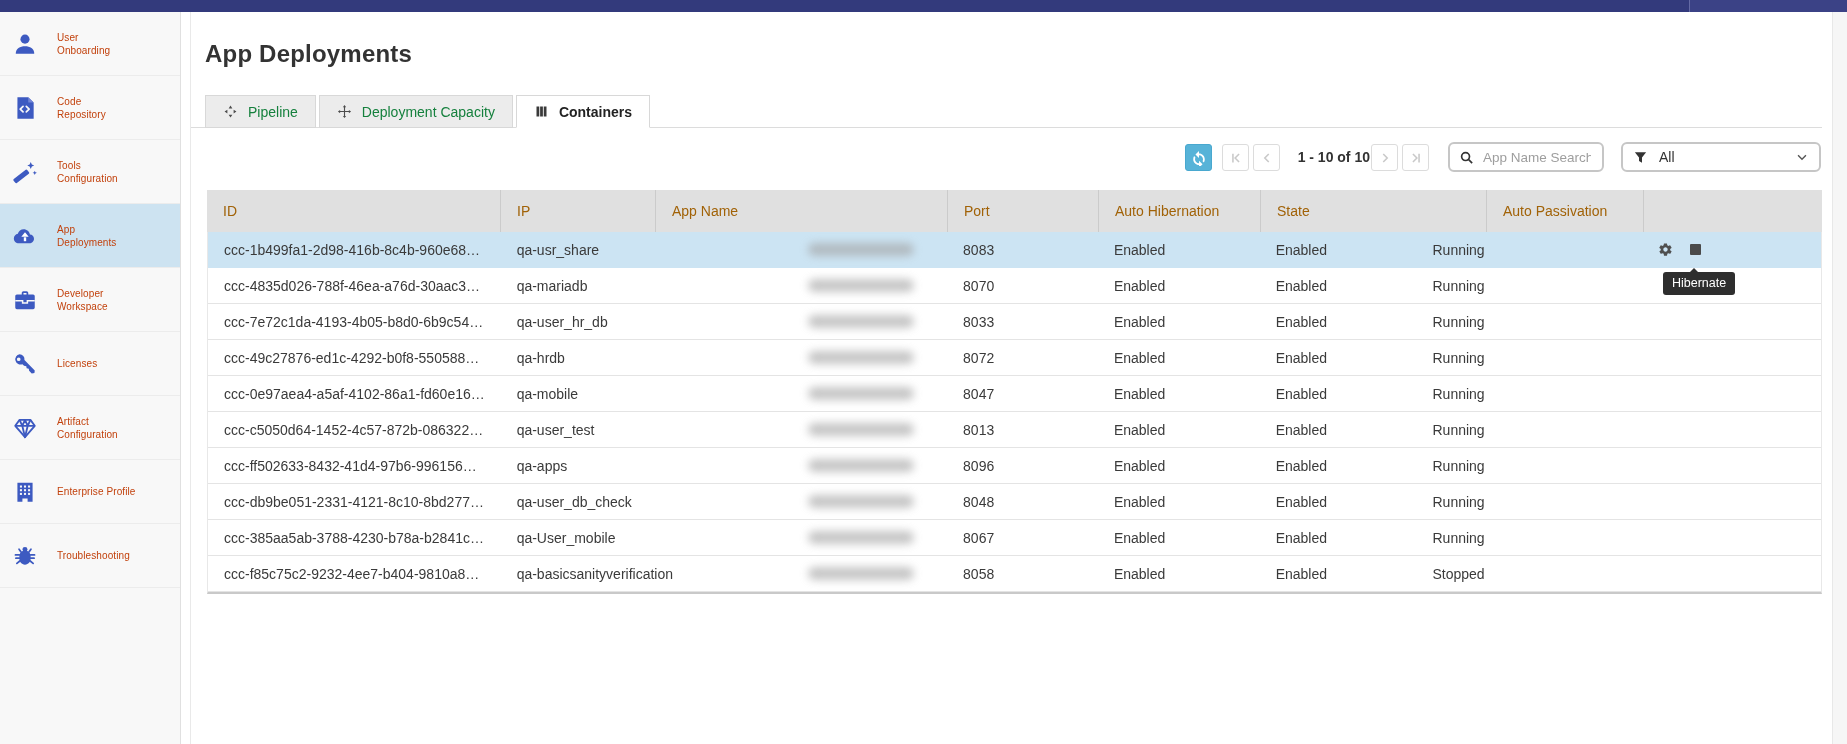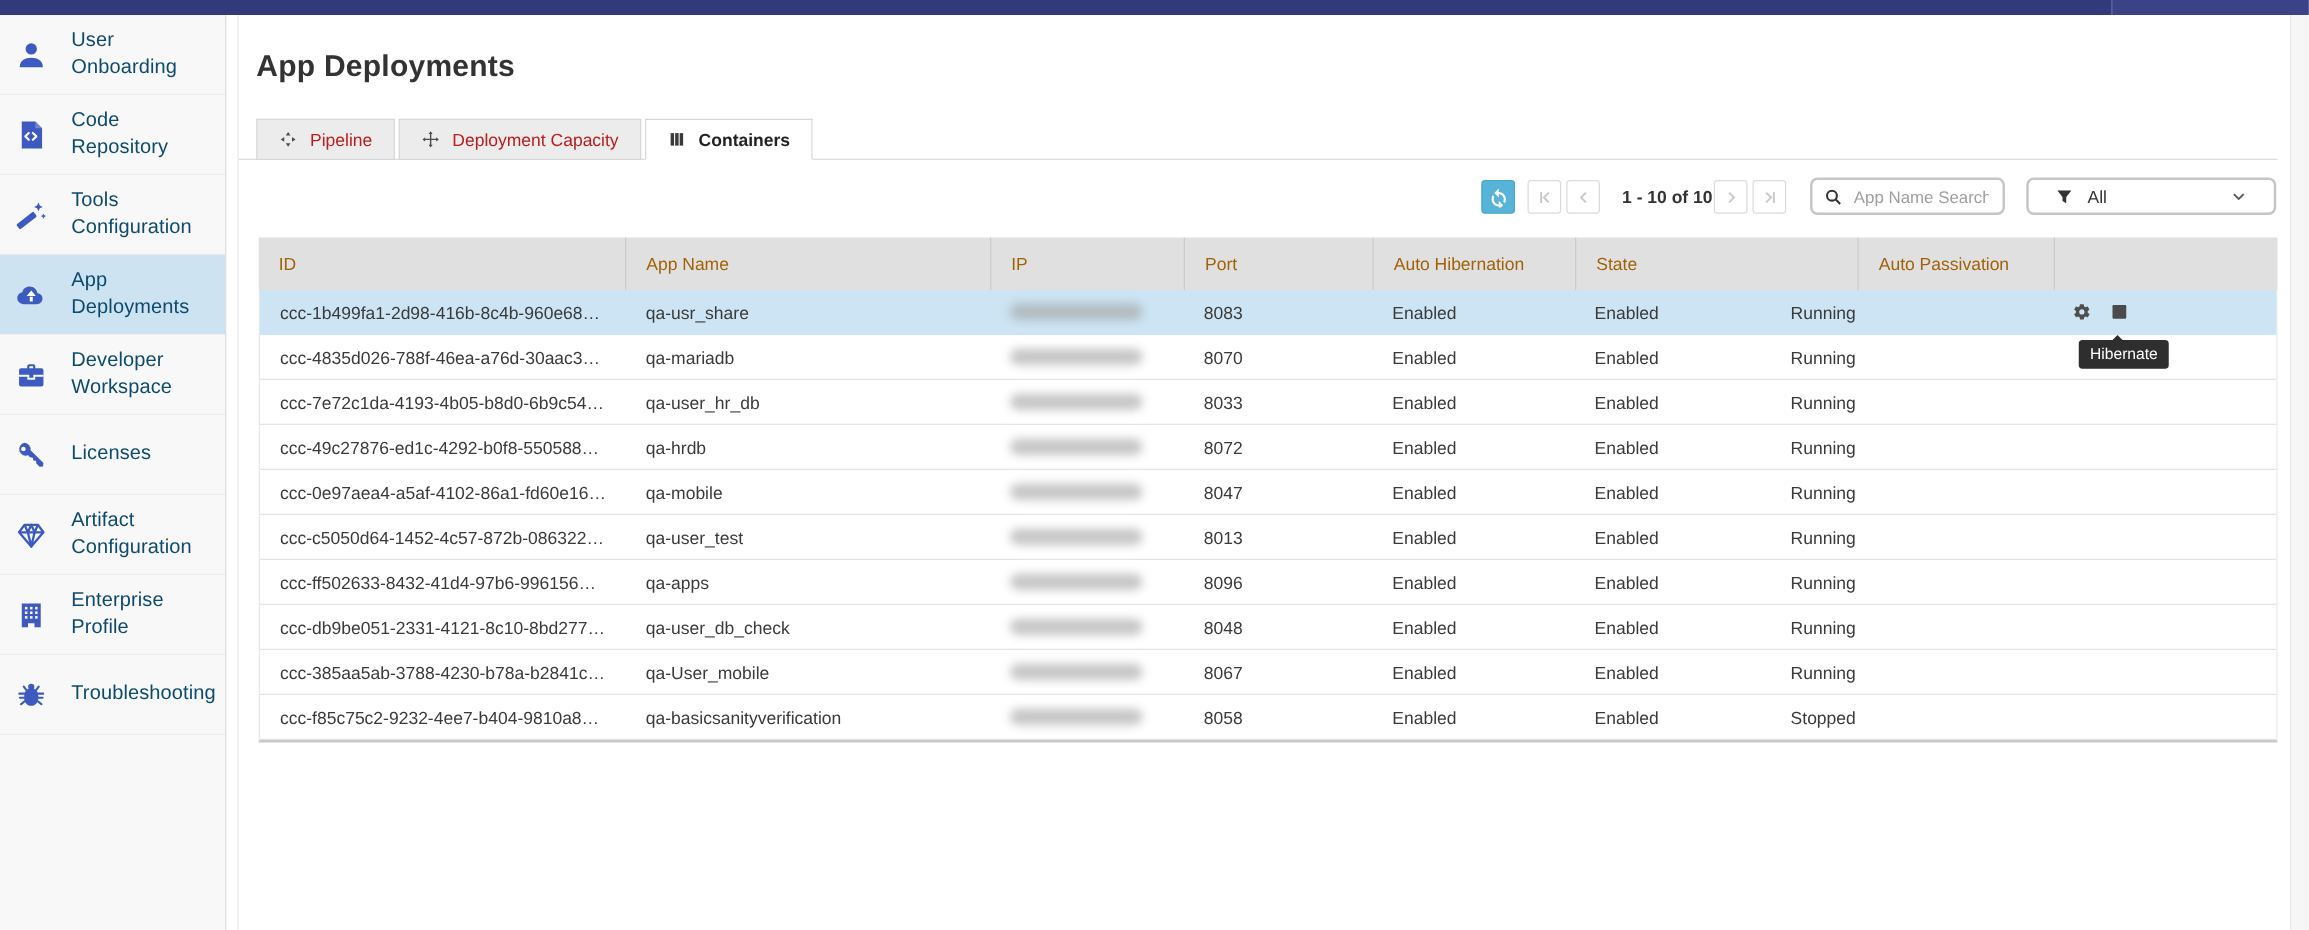--- a/index.html
+++ b/index.html
@@ -11,43 +11,43 @@
   
   .topbar{position:absolute;left:0;top:0;width:1847px;height:12px;background:#333a7c}
   .topbar-right{position:absolute;right:0;top:0;width:158px;height:12px;background:#3b4286;border-left:1px solid #646aa5;box-sizing:border-box}
 
   
   .sidebar{position:absolute;left:0;top:12px;width:181px;height:732px;background:#f8f8f8;border-right:1px solid #e0e0e0;box-sizing:border-box}
   .side-item{height:64px;border-bottom:1px solid #ececec;display:flex;align-items:center;padding-left:12px;gap:19px;cursor:pointer;box-sizing:border-box}
   .side-item.selected{background:#cde3f1}
   .side-icon{width:26px;height:26px;flex:none;display:flex;align-items:center;justify-content:center}
   .side-icon svg{width:26px;height:26px}
-  .side-label{font-size:16px;color:#0c4a6e;white-space:pre-line;line-height:1.3;letter-spacing:.1px}
+  .side-label{font-size:10px;color:#c2410c;white-space:pre-line;line-height:1.3;letter-spacing:.1px}
 
   .content-divider{position:absolute;left:190px;top:12px;width:1px;height:732px;background:#e9e9e9}
   .right-strip{position:absolute;right:0;top:12px;width:15px;height:732px;background:#f6f6f6;border-left:1px solid #e8e8e8;box-sizing:border-box}
 
   
   .page-title{position:absolute;left:205px;top:40px;font-size:24px;font-weight:600;color:#333;letter-spacing:.2px}
   .tab-baseline{position:absolute;left:191px;top:127px;width:1631px;height:1px;background:#dcdcdc}
   .tabs{position:absolute;left:205px;top:95px;display:flex;z-index:2}
-  .tab{display:flex;align-items:center;gap:10px;height:33px;padding:0 17px;background:#ececec;border:1px solid #d8d8d8;font-size:14px;color:#b91c1c;cursor:pointer;box-sizing:border-box}
+  .tab{display:flex;align-items:center;gap:10px;height:33px;padding:0 17px;background:#ececec;border:1px solid #d8d8d8;font-size:14px;color:#15803d;cursor:pointer;box-sizing:border-box}
   .tab + .tab{margin-left:3px}
   .tab.active{background:#fff;border-bottom:1px solid #fff;font-weight:700;color:#222}
   .tab-icon{display:flex}
 
   
   .refresh-btn{position:absolute;left:1185px;top:144px;width:27px;height:27px;background:#57b3d8;border:1px solid #49a8cf;border-radius:3px;display:flex;align-items:center;justify-content:center;cursor:pointer;box-sizing:border-box}
   .pager-btn{position:absolute;top:144px;width:27px;height:27px;background:#fff;border:1px solid #dcdcdc;border-radius:3px;display:flex;align-items:center;justify-content:center;cursor:pointer;box-sizing:border-box}
   .pg-first{left:1222px}.pg-prev{left:1253px}.pg-next{left:1371px}.pg-last{left:1402px}
   .range-text{position:absolute;left:1281px;top:144px;width:89px;height:27px;line-height:27px;text-align:right;font-size:14px;font-weight:600;color:#333}
   .search-box{position:absolute;left:1448px;top:142px;width:156px;height:30px;border:2px solid #c6c6c6;border-radius:6px;background:#fff;display:flex;align-items:center;gap:7px;padding:0 9px;box-sizing:border-box}
   .search-box input{border:none;outline:none;flex:1;min-width:0;font-size:13.5px;color:#ef4444;font-family:inherit;background:transparent}
   .search-box input::placeholder{color:#9e9e9e}
-  .filter-box{position:absolute;left:1621px;top:142px;width:200px;height:30px;border:2px solid #c6c6c6;border-radius:6px;background:#fff;display:flex;align-items:center;gap:11px;padding:0 21px;box-sizing:border-box;cursor:pointer}
+  .filter-box{position:absolute;left:1621px;top:142px;width:200px;height:30px;border:2px solid #c6c6c6;border-radius:6px;background:#fff;display:flex;align-items:center;gap:11px;padding:0 10px;box-sizing:border-box;cursor:pointer}
   .filter-value{flex:1;font-size:14px;color:#333}
 
   
   .table{position:absolute;left:207px;top:190px;width:1615px}
   .thead{display:flex;height:42px;background:#e0e0e0}
   .th{display:flex;align-items:center;padding-left:16px;box-sizing:border-box;font-size:14px;font-weight:400;color:#a16207}
   .th + .th{border-left:1px solid #cbcbcb}
   .tbody{border-left:1px solid #e8e8e8;border-right:1px solid #e8e8e8;border-bottom:2px solid #c9c9c9;box-sizing:border-box}
   .trow{display:flex;height:35px;border-bottom:1px solid #e4e4e4;background:#fff;cursor:default}
   .trow.selected{background:#cce4f3;border-bottom-color:#cce4f3}
@@ -275,22 +275,22 @@
   <span style="display:flex">
     <svg width="14" height="14" viewBox="0 0 16 16" fill="none" stroke="#555" stroke-width="1.6">
         <path d="M3.5 6 8 10.5 12.5 6"></path>
       </svg>
   </span>
 </div>
 
 <div class="table">
   <div class="thead">
     <div class="th c0">ID</div>
+    <div class="th c2">IP</div>
     <div class="th c1">App Name</div>
-    <div class="th c2">IP</div>
     <div class="th c3">Port</div>
     <div class="th c4">Auto Hibernation</div>
     <div class="th c6">State</div>
     <div class="th c5">Auto Passivation</div>
     <div class="th c7"></div>
   </div>
   <div class="tbody" id="table-body">
       <div class="trow selected">
         <div class="td c0">ccc-1b499fa1-2d98-416b-8c4b-960e68…</div>
         <div class="td c1">qa-usr_share</div>

